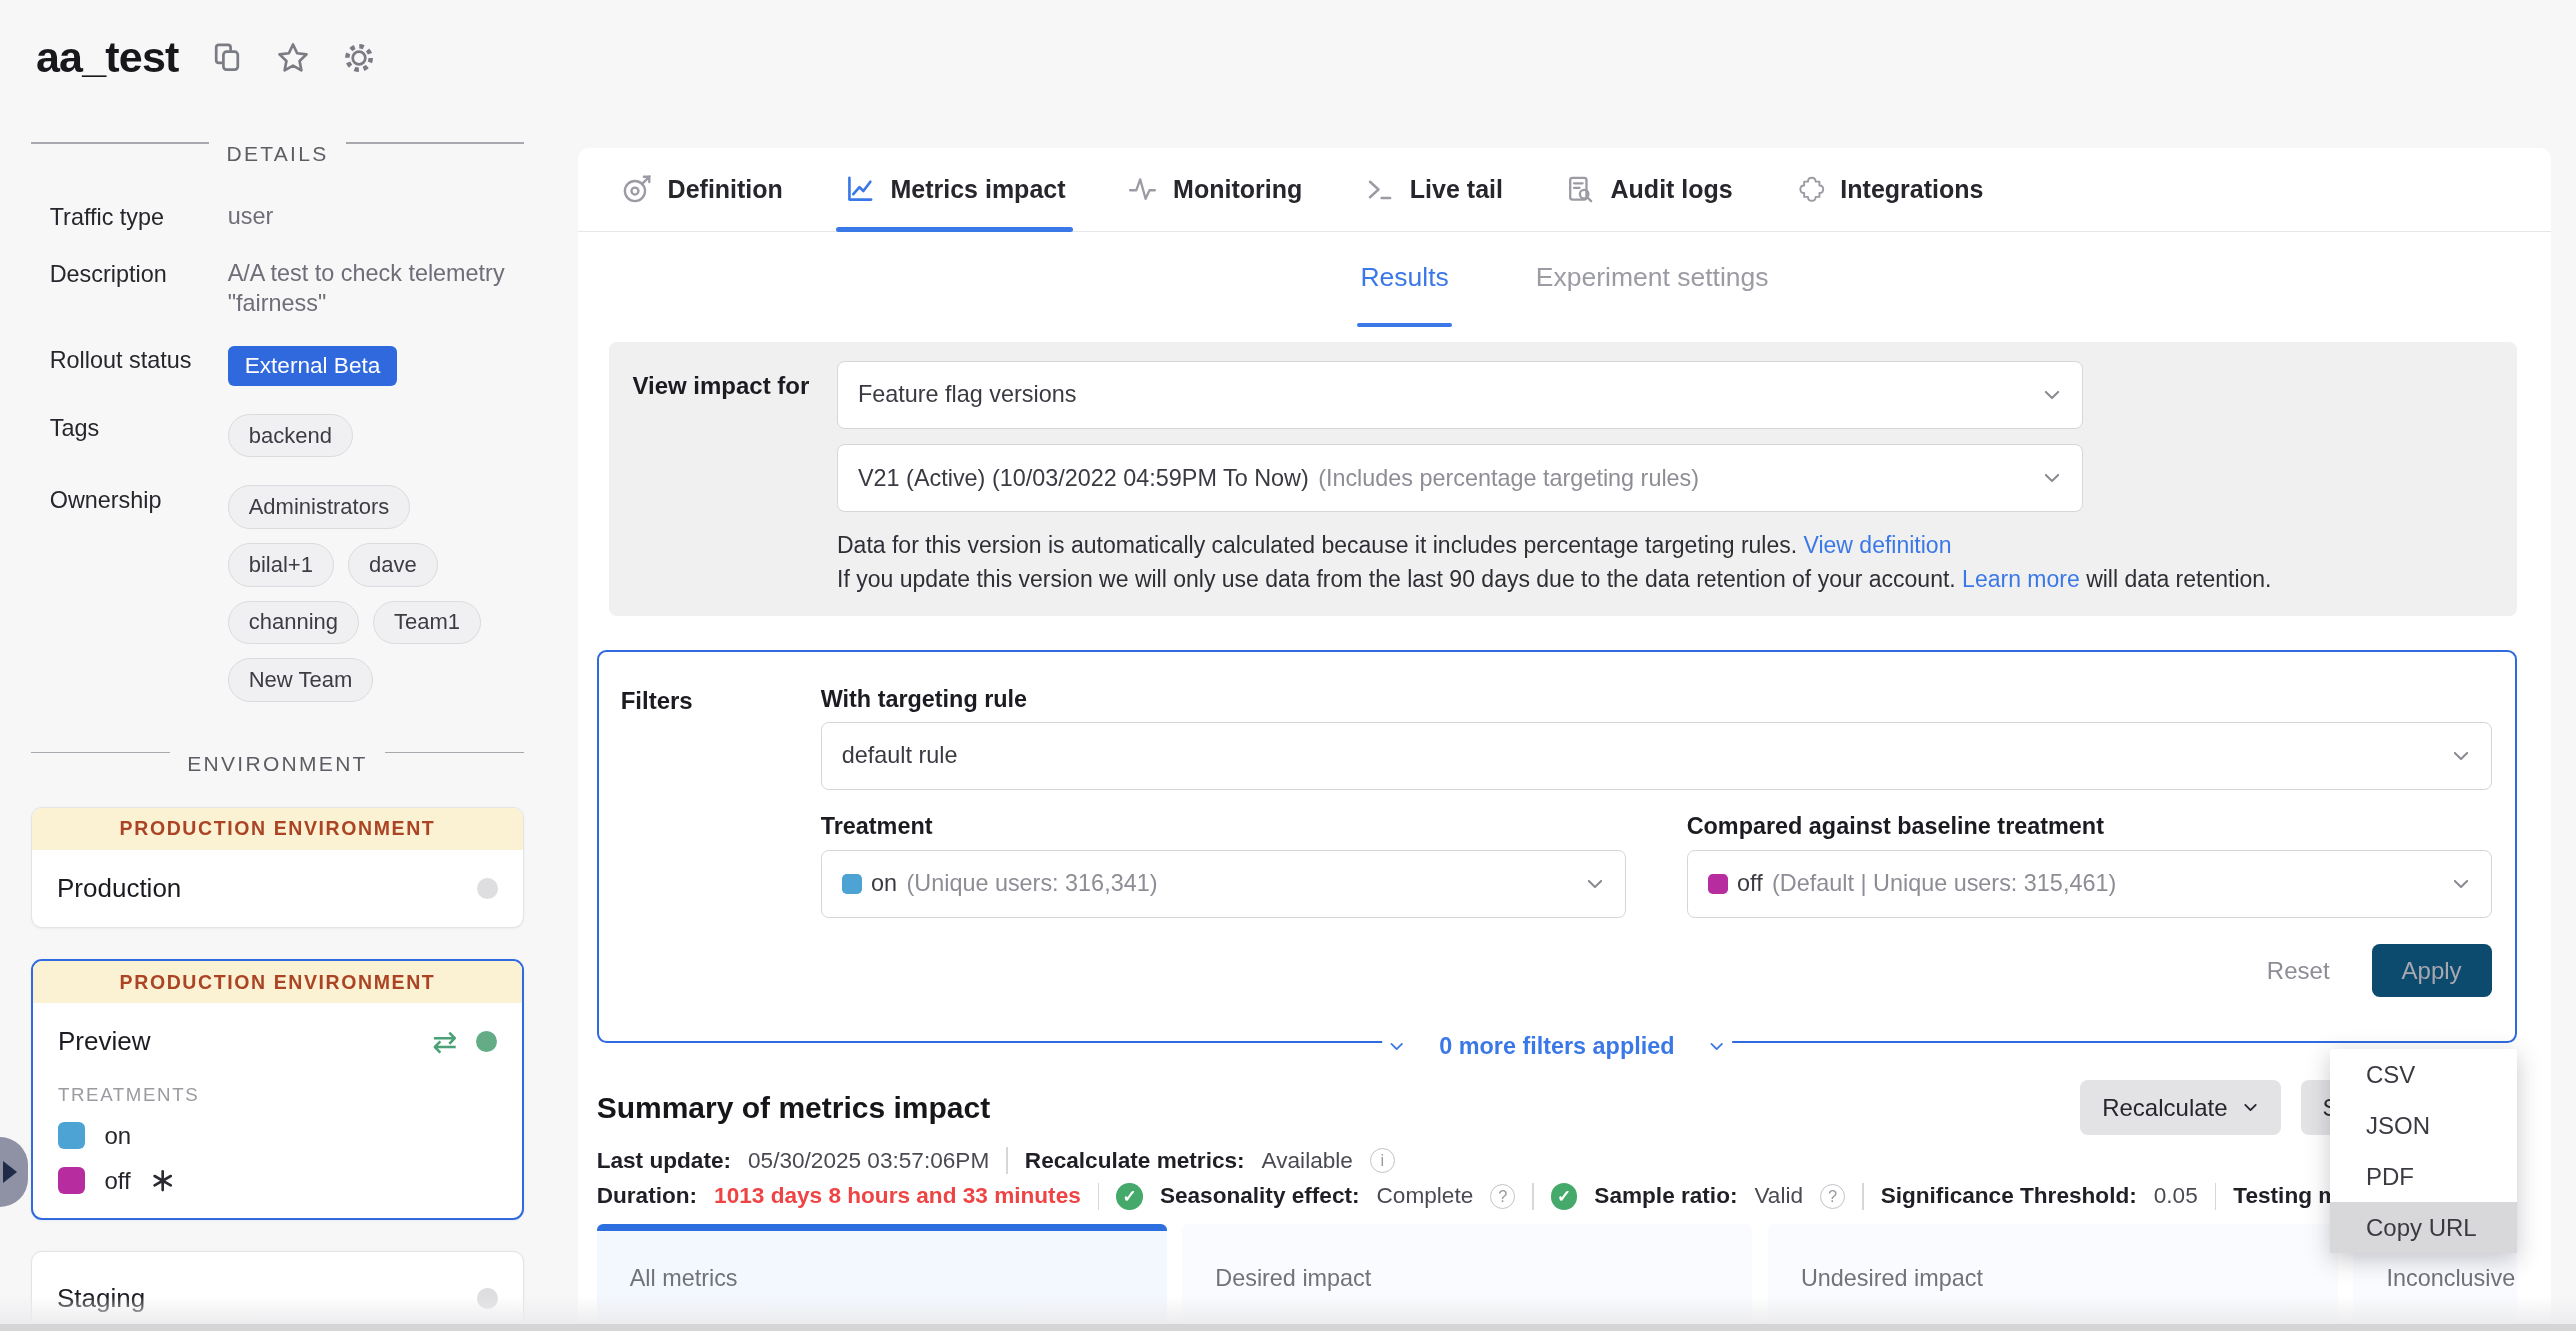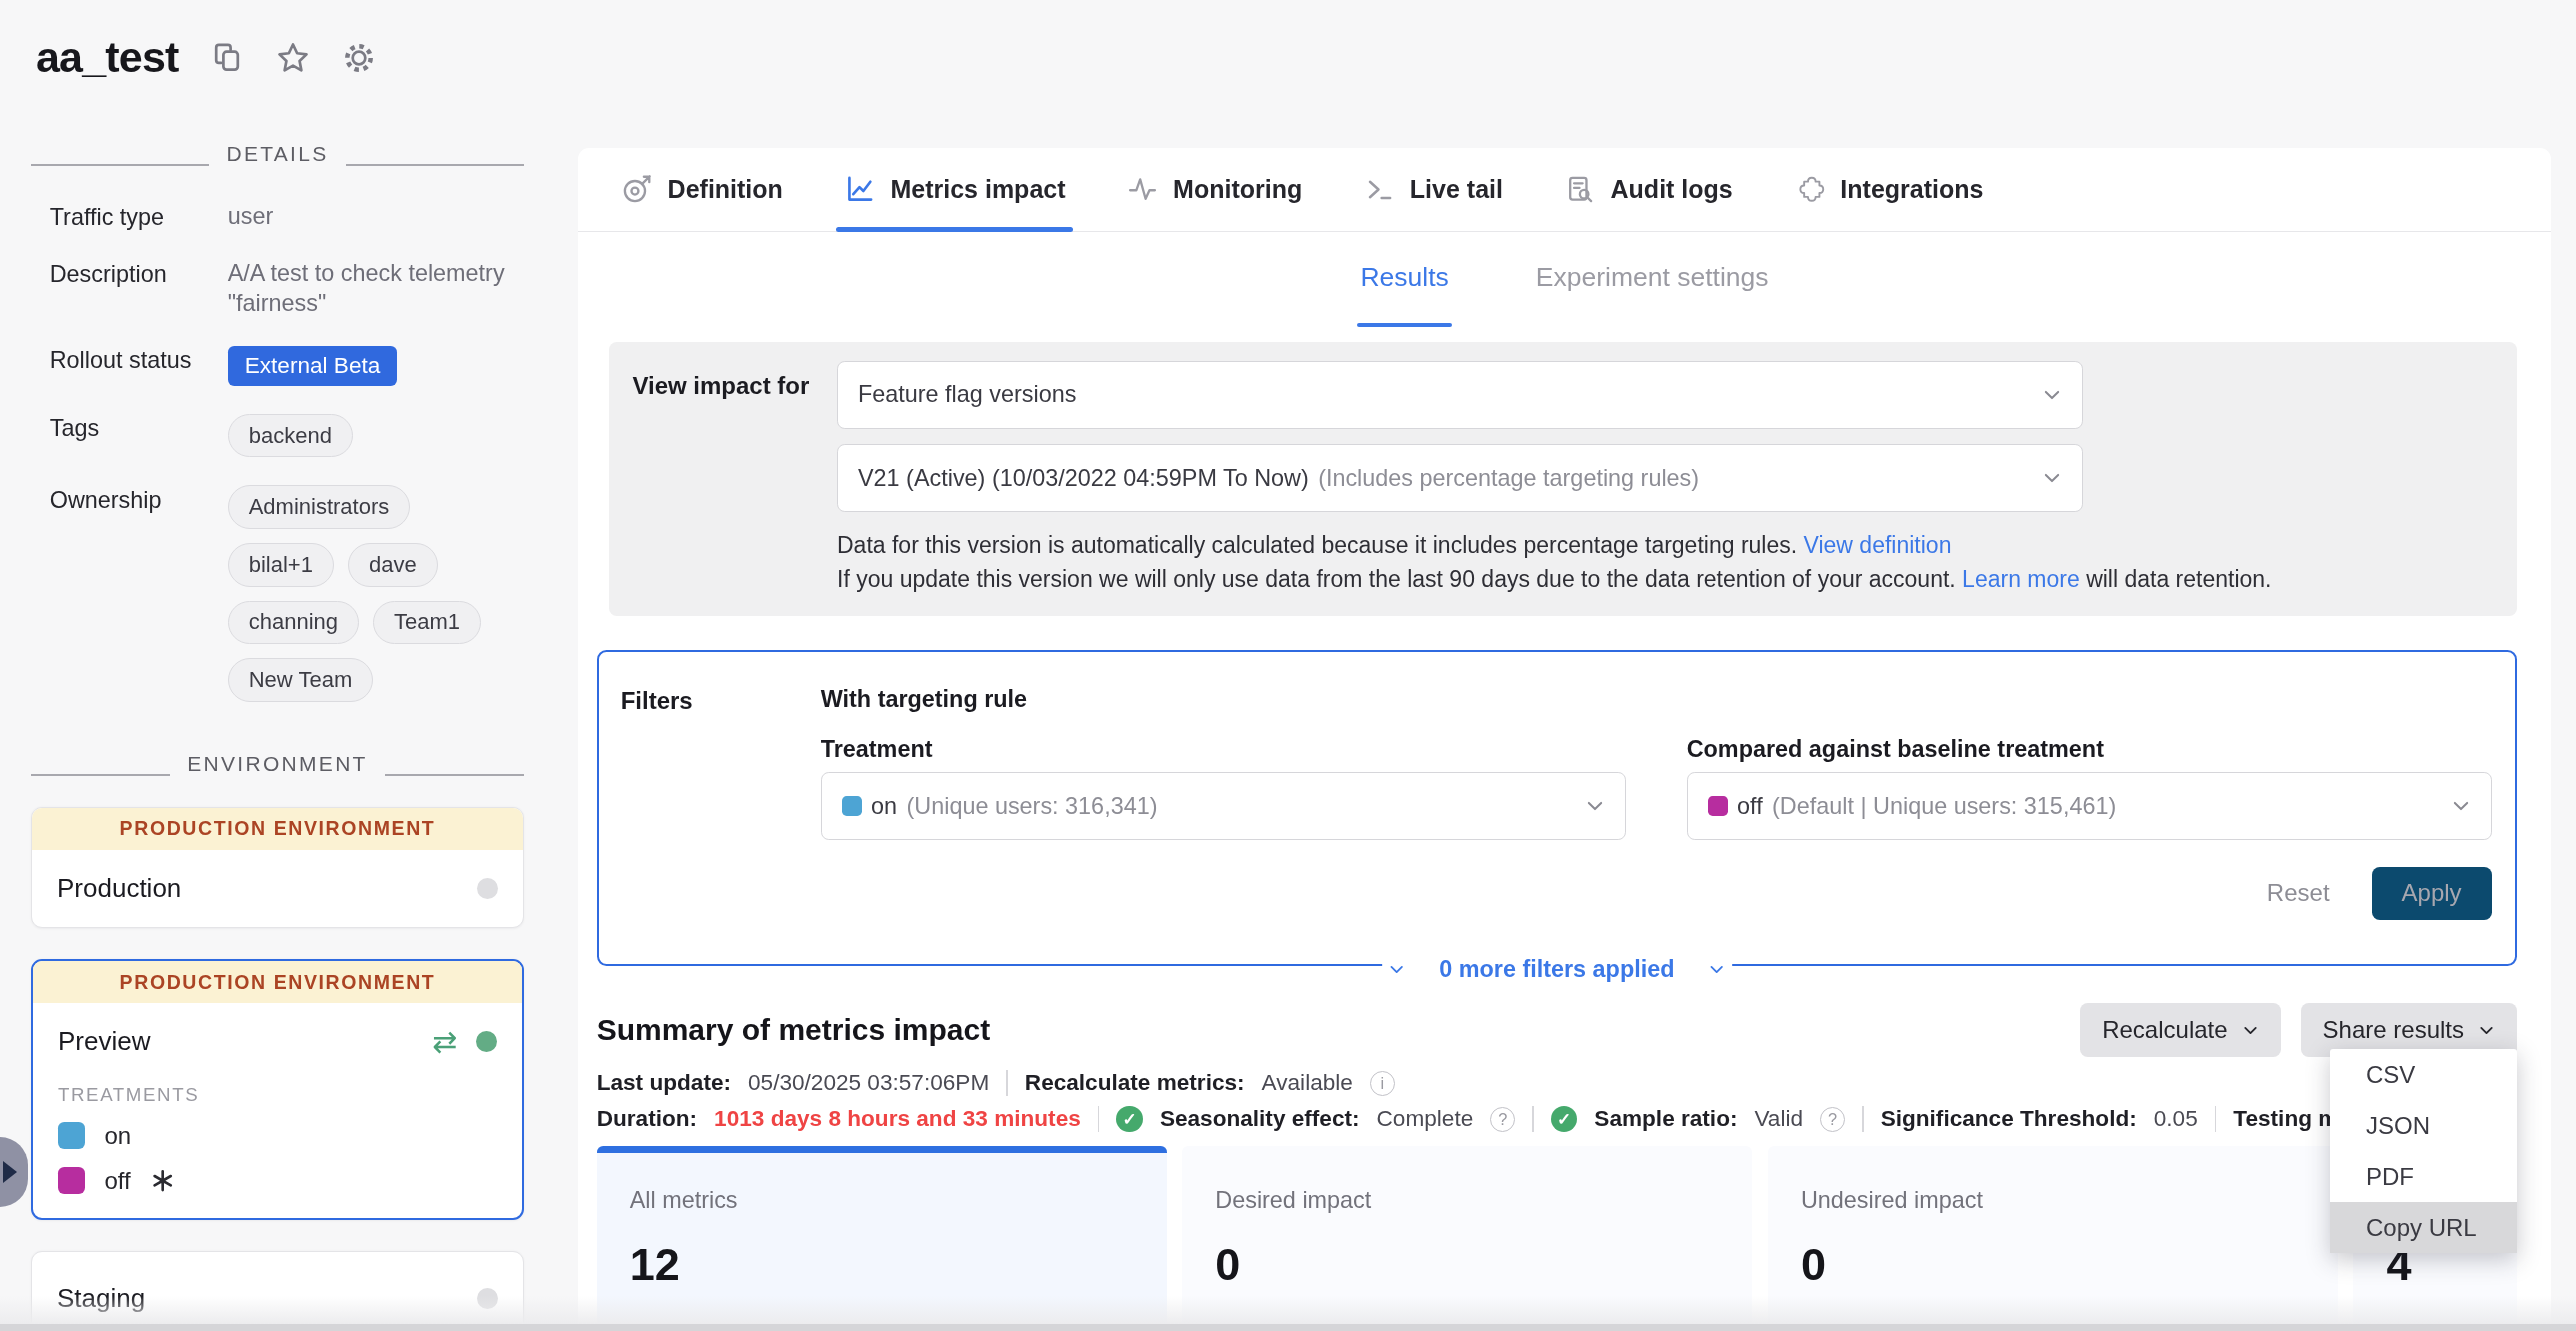--- a/index.html
+++ b/index.html
@@ -7,21 +7,21 @@
     width:2576px;height:1332px;position:relative;overflow:hidden;
     background:#f7f7f8;font-family:"Liberation Sans",sans-serif;color:#1b1b21;
   }
   svg{display:block}
   
   .app-header{position:absolute;left:36px;top:33px;display:flex;align-items:center;gap:30px}
   .app-title{font-size:43px;font-weight:700;color:#17171c;letter-spacing:-0.8px}
   .hicon{width:36px;height:36px;color:#7b7b84;cursor:pointer}
   
   .sidebar{position:absolute;left:31px;top:142px;width:493px}
-  .divider{display:flex;align-items:flex-end;gap:17px}
+  .divider{display:flex;align-items:flex-start;gap:17px}
   .divider .ln{flex:1;height:1.6px;background:#a8a8ae}
   .divider .lb{font-size:21px;color:#5d5d64;letter-spacing:2.3px;font-weight:500}
   .details-grid{display:grid;grid-template-columns:178px 1fr;row-gap:28px;margin:36px 0 0 18.7px;align-items:start}
   .d-label{font-size:23.4px;color:#26262c;padding-top:1.6px}
   .d-value{font-size:23.4px;color:#6e6e78;line-height:1.25}
   .badge-blue{display:inline-block;background:#3069de;color:#fff;font-size:22.6px;border-radius:6.2px;padding:7px 17px}
   .chips{display:flex;flex-wrap:wrap;gap:14px}
   .chip{background:#f0f0f2;border:0.8px solid #dbdbdf;border-radius:779px;padding:7.8px 20px;font-size:22px;color:#3c3c44}
   .env-wrap{margin-top:50px}
   .env-card{background:#fff;border:0.8px solid #e4e4e7;border-radius:11px;margin-top:31px;overflow:hidden;box-shadow:0 0.8px 2.3px rgba(20,20,30,.05)}
@@ -320,20 +320,28 @@
         <span class="link">Learn more</span>
         <span>will data retention.</span>
       </div>
     </div>
   </section>
 
   <section class="filters">
     <div class="f-label">Filters</div>
     <div class="f-body">
       <div class="f-sub">With targeting rule</div>
+      <div class="select">
+        <span class="grow">default rule</span>
+        <span class="chev">
+          <svg viewBox="0 0 26 26" fill="none" stroke="currentColor" stroke-width="2.6" stroke-linecap="round" stroke-linejoin="round">
+              <path d="M5 9l8 8 8-8"></path>
+            </svg>
+        </span>
+      </div>
       <div class="f-cols">
         <div class="f-col1">
           <div class="f-sub">Treatment</div>
           <div class="select">
             <span class="grow">
               <span class="sq sq-on" style="width:20px;height:20px;border-radius:4.7px"></span>
               <span>on</span>
               <span class="note">(Unique users: 316,341)</span>
             </span>
             <span class="chev">

